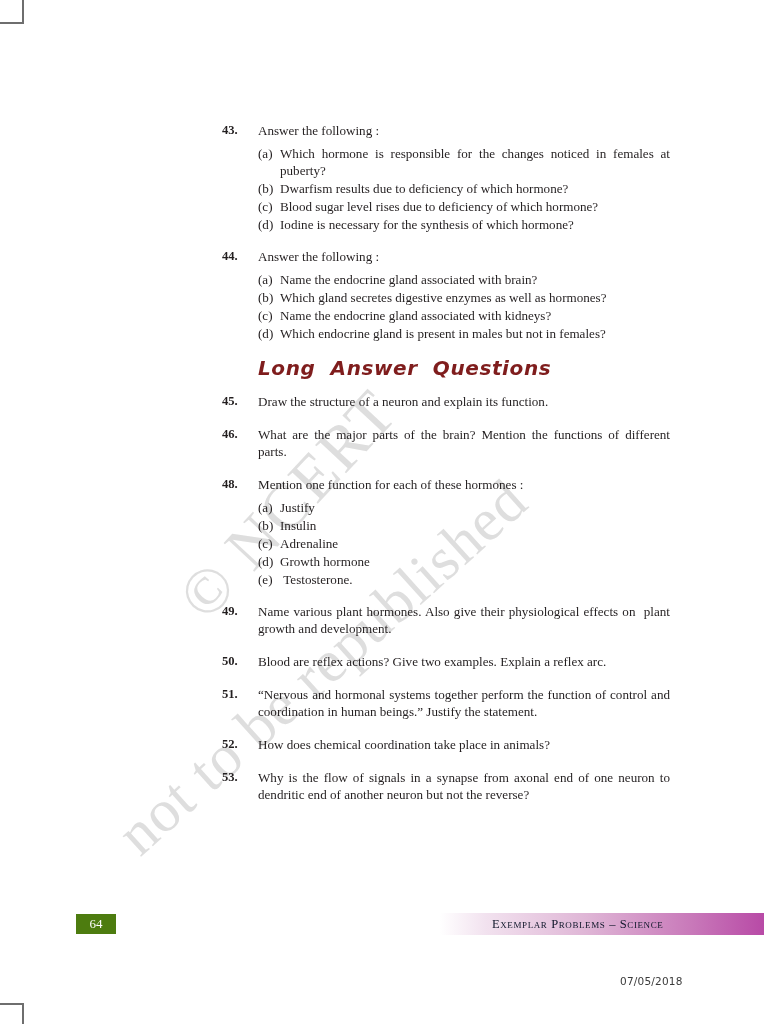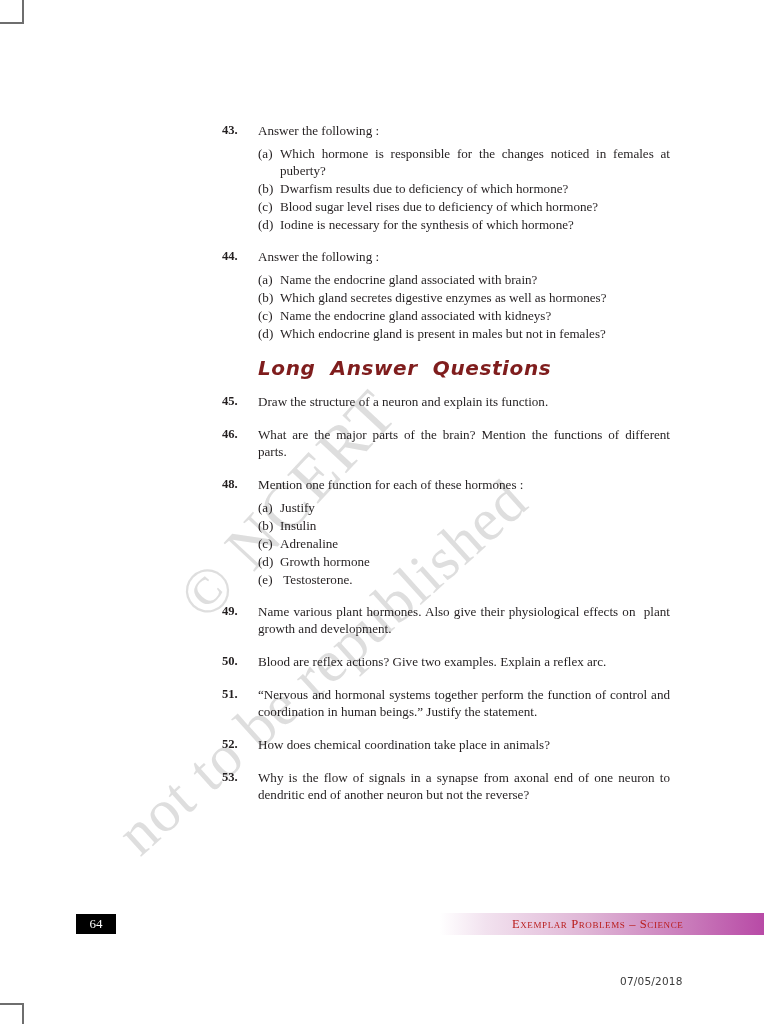--- a/index.html
+++ b/index.html
@@ -170,32 +170,31 @@
   }
   .footer-title {
     position: absolute;
     left: 492px;
     top: 916px;
     font-family: "Liberation Serif", "DejaVu Serif", serif;
     font-variant: small-caps;
     font-size: 12.5px;
     line-height: 16px;
     letter-spacing: 0.6px;
-    color: #b91c1c;
+    color: #0f172a;
     white-space: pre;
     z-index: 2;
-    margin-left: 20px;
   }
   .page-number-box {
     position: absolute;
     left: 76px;
     top: 914px;
     width: 40px;
     height: 20px;
-    background: #000000;
+    background: #4d7c0f;
     z-index: 2;
   }
   .page-number {
     display: block;
     text-align: center;
     line-height: 20px;
     font-family: "Liberation Serif", "DejaVu Serif", serif;
     font-size: 13px;
     color: #ffffff;
   }

